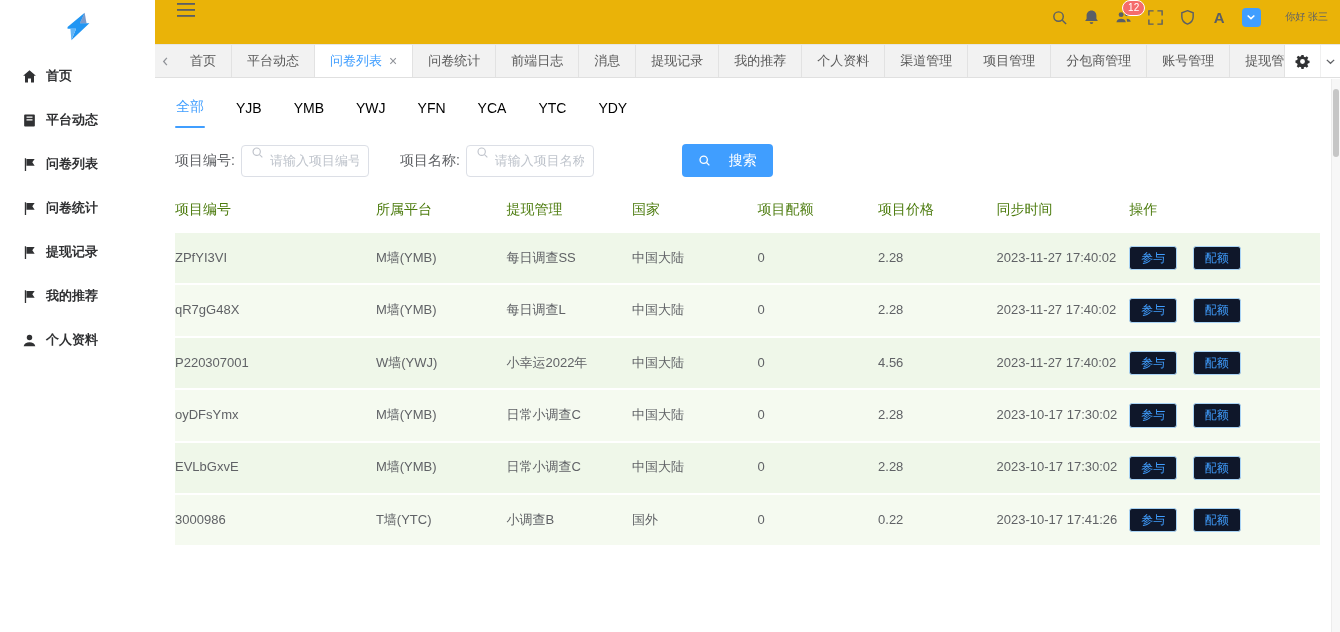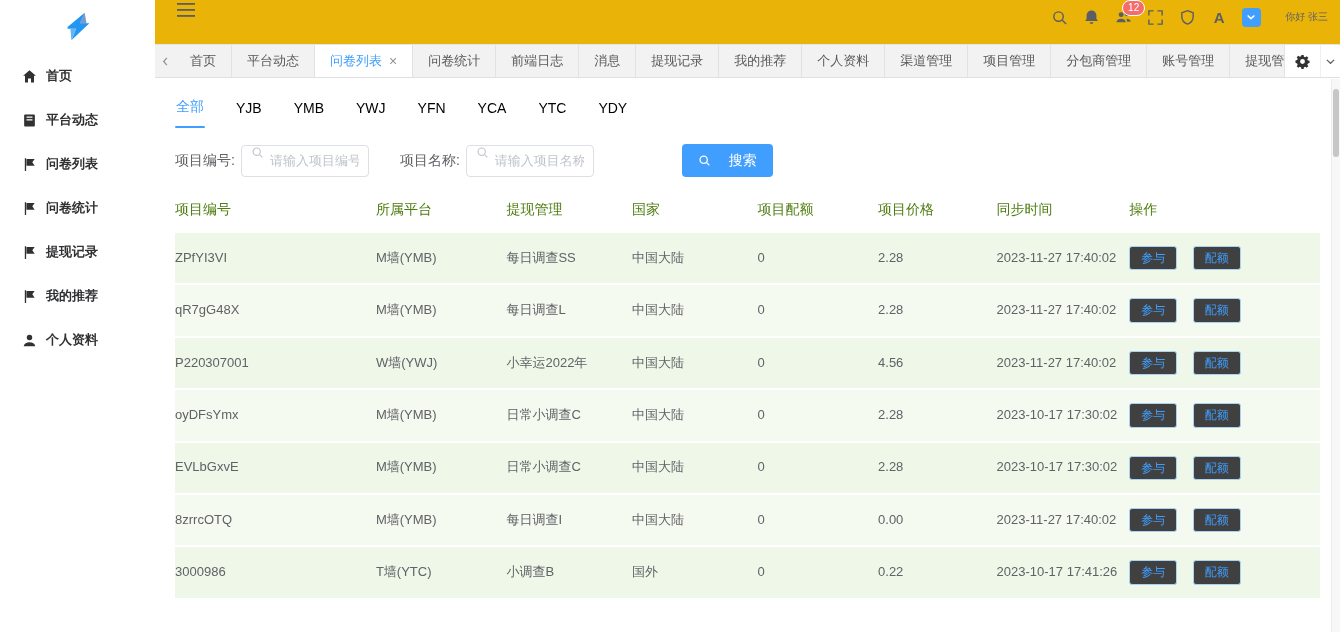--- a/index.html
+++ b/index.html
@@ -75,21 +75,21 @@
     border-radius:4px;color:#fff;font-size:14px;display:flex;align-items:center;gap:18px;cursor:pointer}
   .search-btn svg{width:13px;height:13px}
 
   
   table{width:100%;border-collapse:collapse;table-layout:fixed}
   th{font-size:14px;color:#4d7c0f;font-weight:normal;text-align:left;padding:8px 8px 14px 0;background:#fff}
   td{font-size:13px;color:#606266;padding:13px 8px 13px 0;vertical-align:middle;line-height:1.45;
     overflow:hidden}
   tbody tr{border-bottom:2px solid #fff;background:#eff7e9}
   tbody tr:nth-child(even){background:#f5faf0}
-  .btn-mini{display:inline-block;padding:4px 11px;font-size:12px;color:#409eff;background:#404040;
+  .btn-mini{display:inline-block;padding:4px 11px;font-size:12px;color:#409eff;background:#0f172a;
     border:1px solid #a9d3f5;border-radius:3px;cursor:pointer;line-height:1.2}
   .btn-mini + .btn-mini{margin-left:12px}
 
   
   .scrollbar{position:absolute;top:79px;right:0;bottom:0;width:9px;background:#f7f7f7;
     border-left:1px solid #ececec;z-index:5}
   .scroll-thumb{position:absolute;top:10px;left:1px;right:1px;height:68px;background:#c6c6c6;border-radius:4px;cursor:grab}
 </style>
 </head>
 <body>
@@ -427,33 +427,20 @@
             <td>中国大陆</td>
             <td>0</td>
             <td>2.28</td>
             <td>2023-10-17 17:30:02</td>
             <td>
               <button class="btn-mini">参与</button>
               <button class="btn-mini">配额</button>
             </td>
           </tr>
             <tr>
-            <td>8zrrcOTQ</td>
-            <td>M墙(YMB)</td>
-            <td>每日调查I</td>
-            <td>中国大陆</td>
-            <td>0</td>
-            <td>0.00</td>
-            <td>2023-11-27 17:40:02</td>
-            <td>
-              <button class="btn-mini">参与</button>
-              <button class="btn-mini">配额</button>
-            </td>
-          </tr>
-            <tr>
             <td>3000986</td>
             <td>T墙(YTC)</td>
             <td>小调查B</td>
             <td>国外</td>
             <td>0</td>
             <td>0.22</td>
             <td>2023-10-17 17:41:26</td>
             <td>
               <button class="btn-mini">参与</button>
               <button class="btn-mini">配额</button>

